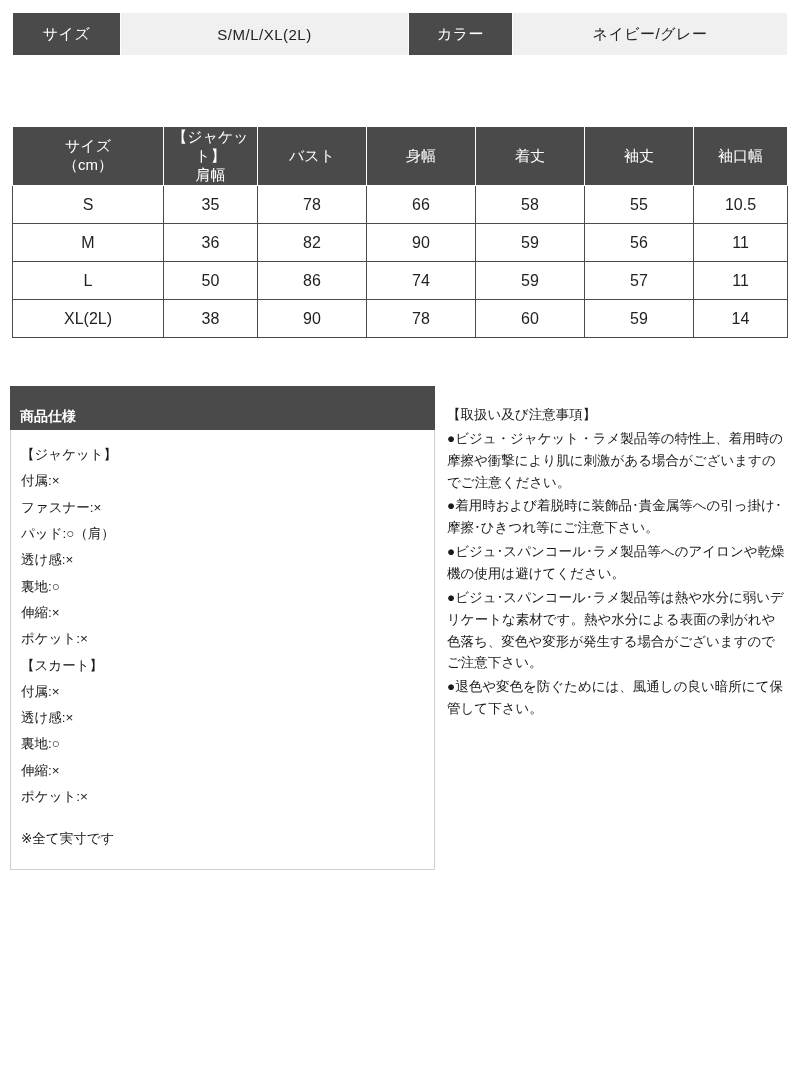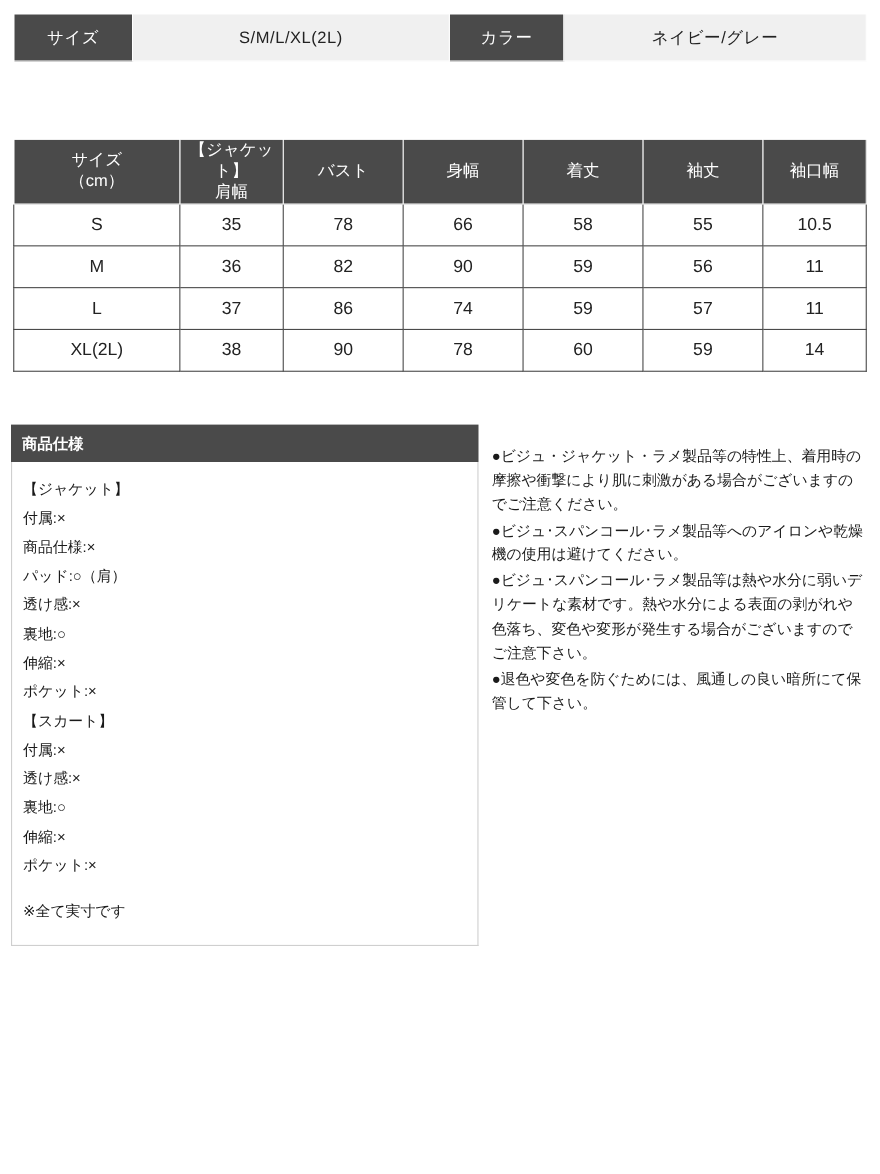--- a/index.html
+++ b/index.html
@@ -82,21 +82,21 @@
     position: absolute;
     left: 10px;
     top: 386px;
     width: 425px;
   }
   .panel-left-head {
     background: #4a4a4a;
     color: #ffffff;
     font-size: 14px;
     font-weight: bold;
-    padding: 9px 10px;
+    padding: 22px 10px;
     box-sizing: border-box;
     height: 34px;
   }
   .panel-left-body {
     border: 1px solid #cfcfcf;
     border-top: none;
     box-sizing: border-box;
     padding: 12px 10px 16px 10px;
     min-height: 380px;
     font-size: 13.5px;
@@ -169,21 +169,21 @@
         <td>M</td>
         <td>36</td>
         <td>82</td>
         <td>90</td>
         <td>59</td>
         <td>56</td>
         <td>11</td>
       </tr>
       <tr>
         <td>L</td>
-        <td>37</td>
+        <td>50</td>
         <td>86</td>
         <td>74</td>
         <td>59</td>
         <td>57</td>
         <td>11</td>
       </tr>
       <tr>
         <td>XL(2L)</td>
         <td>38</td>
         <td>90</td>
@@ -193,37 +193,39 @@
         <td>14</td>
       </tr>
     </tbody>
   </table>
 
   <div class="panel-left">
     <div class="panel-left-head">商品仕様</div>
     <div class="panel-left-body">
       <div class="line">【ジャケット】</div>
       <div class="line">付属:×</div>
-      <div class="line">商品仕様:×</div>
+      <div class="line">ファスナー:×</div>
       <div class="line">パッド:○（肩）</div>
       <div class="line">透け感:×</div>
       <div class="line">裏地:○</div>
       <div class="line">伸縮:×</div>
       <div class="line">ポケット:×</div>
       <div class="line">【スカート】</div>
       <div class="line">付属:×</div>
       <div class="line">透け感:×</div>
       <div class="line">裏地:○</div>
       <div class="line">伸縮:×</div>
       <div class="line">ポケット:×</div>
       <div class="spacer"></div>
       <div class="line">※全て実寸です</div>
     </div>
   </div>
 
   <div class="panel-right">
+    <div class="r-title">【取扱い及び注意事項】</div>
     <p>●ビジュ・ジャケット・ラメ製品等の特性上、着用時の摩擦や衝撃により肌に刺激がある場合がございますのでご注意ください。</p>
+    <p>●着用時および着脱時に装飾品･貴金属等への引っ掛け･摩擦･ひきつれ等にご注意下さい。</p>
     <p>●ビジュ･スパンコール･ラメ製品等へのアイロンや乾燥機の使用は避けてください。</p>
     <p>●ビジュ･スパンコール･ラメ製品等は熱や水分に弱いデリケートな素材です。熱や水分による表面の剥がれや色落ち、変色や変形が発生する場合がございますのでご注意下さい。</p>
     <p>●退色や変色を防ぐためには、風通しの良い暗所にて保管して下さい。</p>
   </div>
 
 </div>
 
 </body></html>

